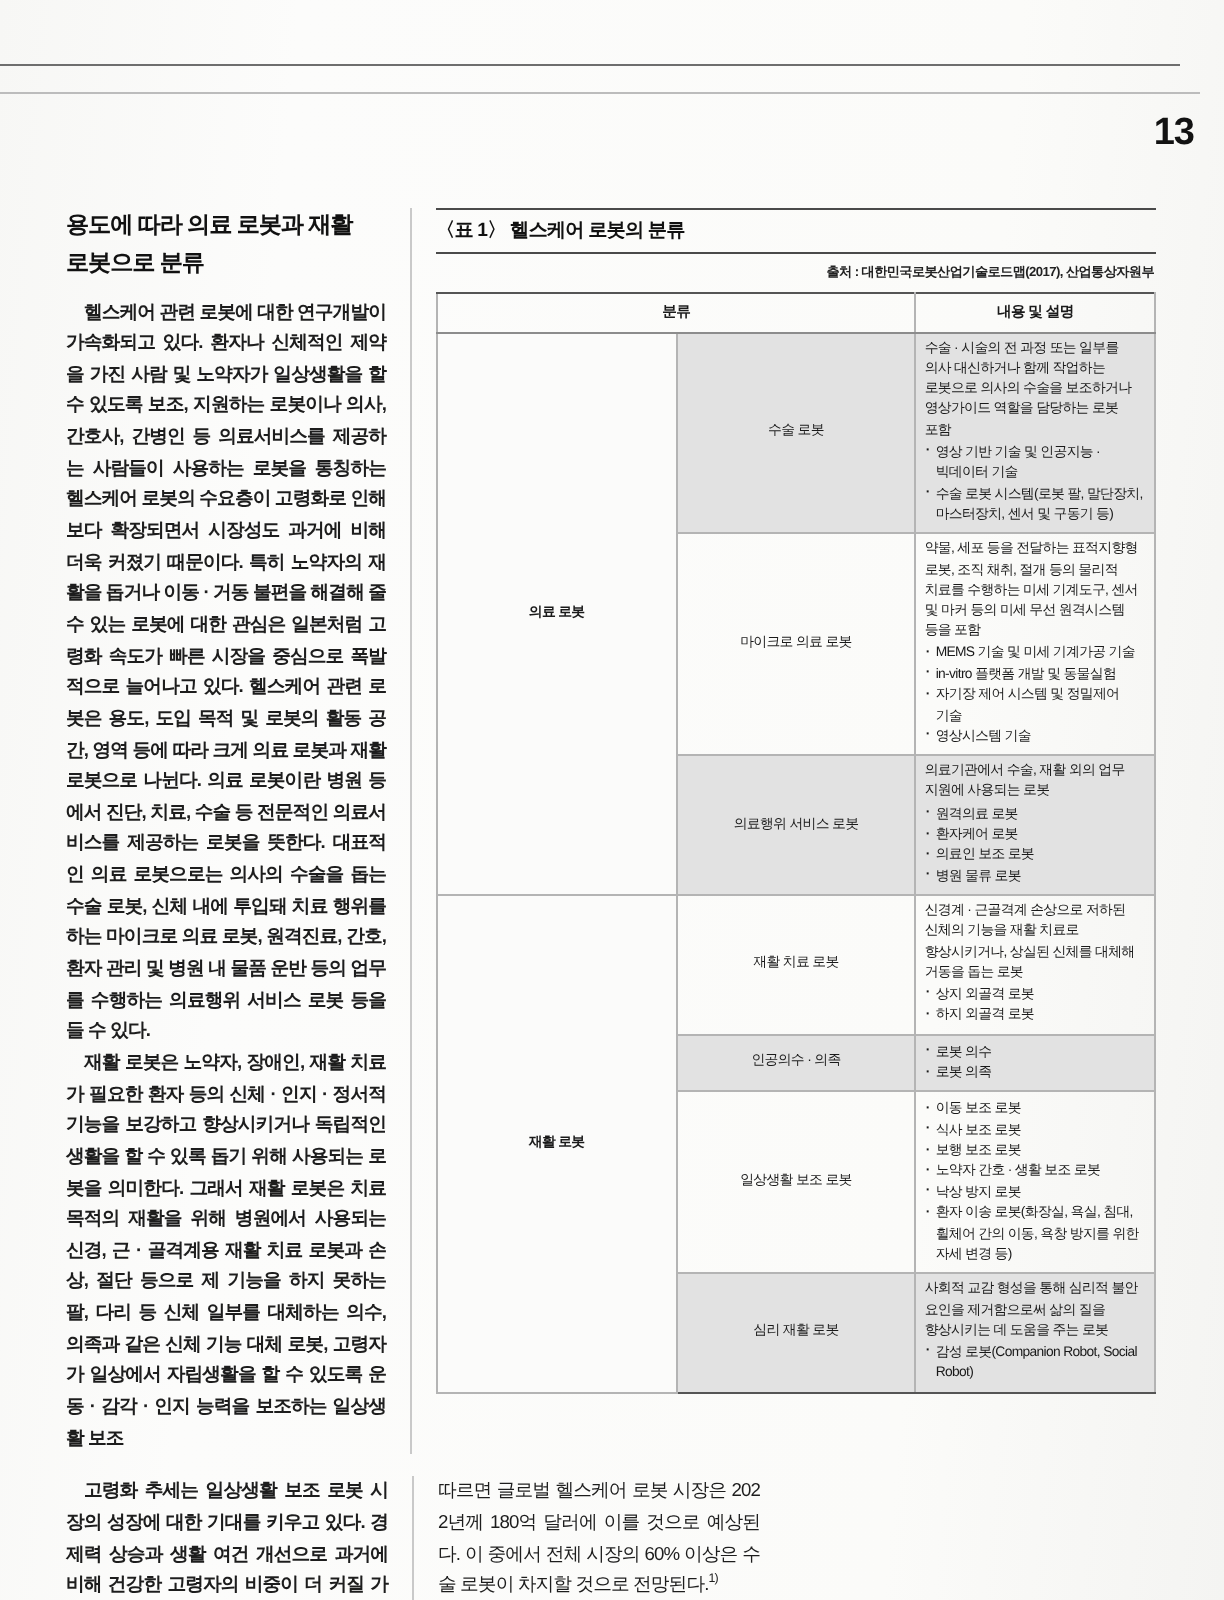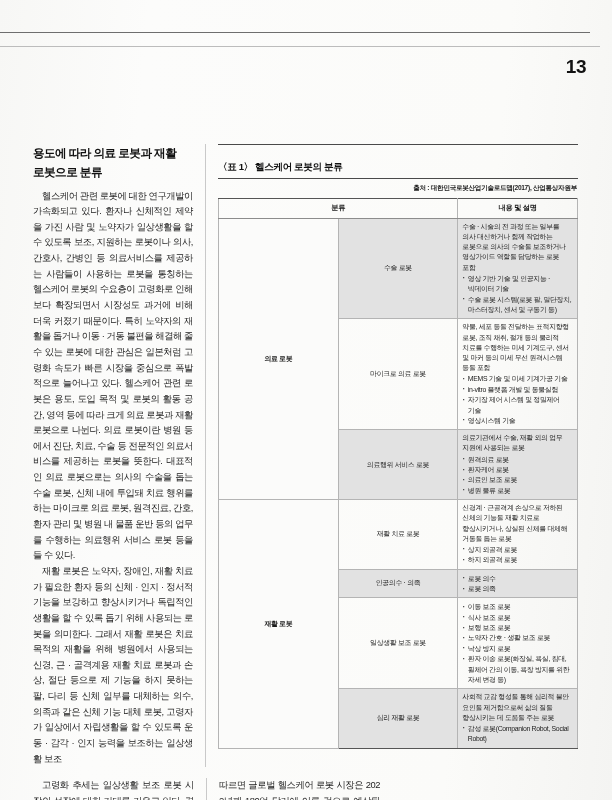--- a/index.html
+++ b/index.html
@@ -22,35 +22,34 @@
   
   .rule-top-thick {
     position: absolute; left: 0; right: 22px; top: 32px;
     height: 1.4px; background: #6e6e6e;
   }
   .rule-top-thin {
     position: absolute; left: 0; right: 12px; top: 46px;
     height: 0.8px; background: #bcbcbc;
   }
   .folio {
-    position: absolute; right: 26px; top: 56px;
+    position: absolute; right: 15px; top: 56px;
     font-size: 19px; font-weight: bold; letter-spacing: -0.5px;
     color: #121212;
   }
 
   
   .body-wrap {
     position: absolute;
     left: 33px; top: 104px; right: 24px; bottom: 14px;
   }
   .upper {
     display: flex;
     align-items: flex-start;
     gap: 0;
-    margin-top: 40px;
   }
   .col-left {
     width: 173px;
     padding-right: 12px;
     border-right: 1px solid #c9c9c9;
   }
   .col-right-table {
     width: 372px;
     padding-left: 12px;
   }
@@ -69,31 +68,31 @@
     font-size: 9.35px;
     line-height: 1.675;
     letter-spacing: -0.45px;
     text-align: justify;
     text-justify: inter-character;
     margin: 0;
     word-break: break-all;
     color: #1d1d1d;
   }
   .body-p + .body-p { margin-top: 0px; }
-  .indent { text-indent: 9px; }
+  .indent { text-indent: 9px; font-weight: bold; }
 
   
   .tbl-title {
     font-size: 9.6px;
     font-weight: bold;
     letter-spacing: -0.4px;
     padding-bottom: 4px;
     border-bottom: 1.3px solid #4a4a4a;
     border-top: 1.3px solid #4a4a4a;
-    padding-top: 16px;
+    padding-top: 4px;
     color: #111;
   }
   .tbl-source {
     font-size: 6.6px;
     letter-spacing: -0.3px;
     text-align: right;
     padding: 5px 1px 5px 0;
     color: #222;
     font-weight: bold;
   }

